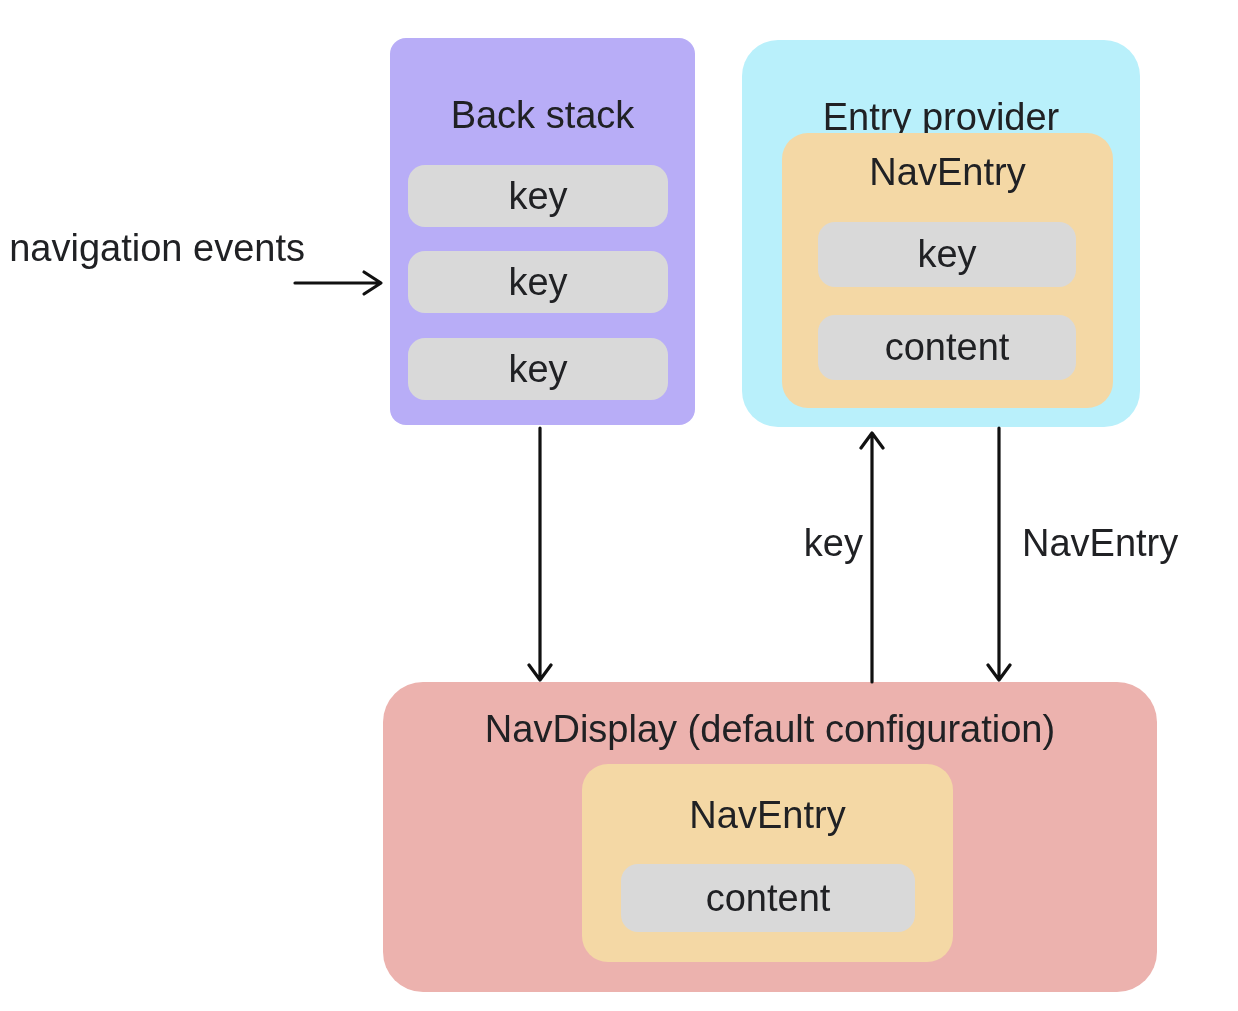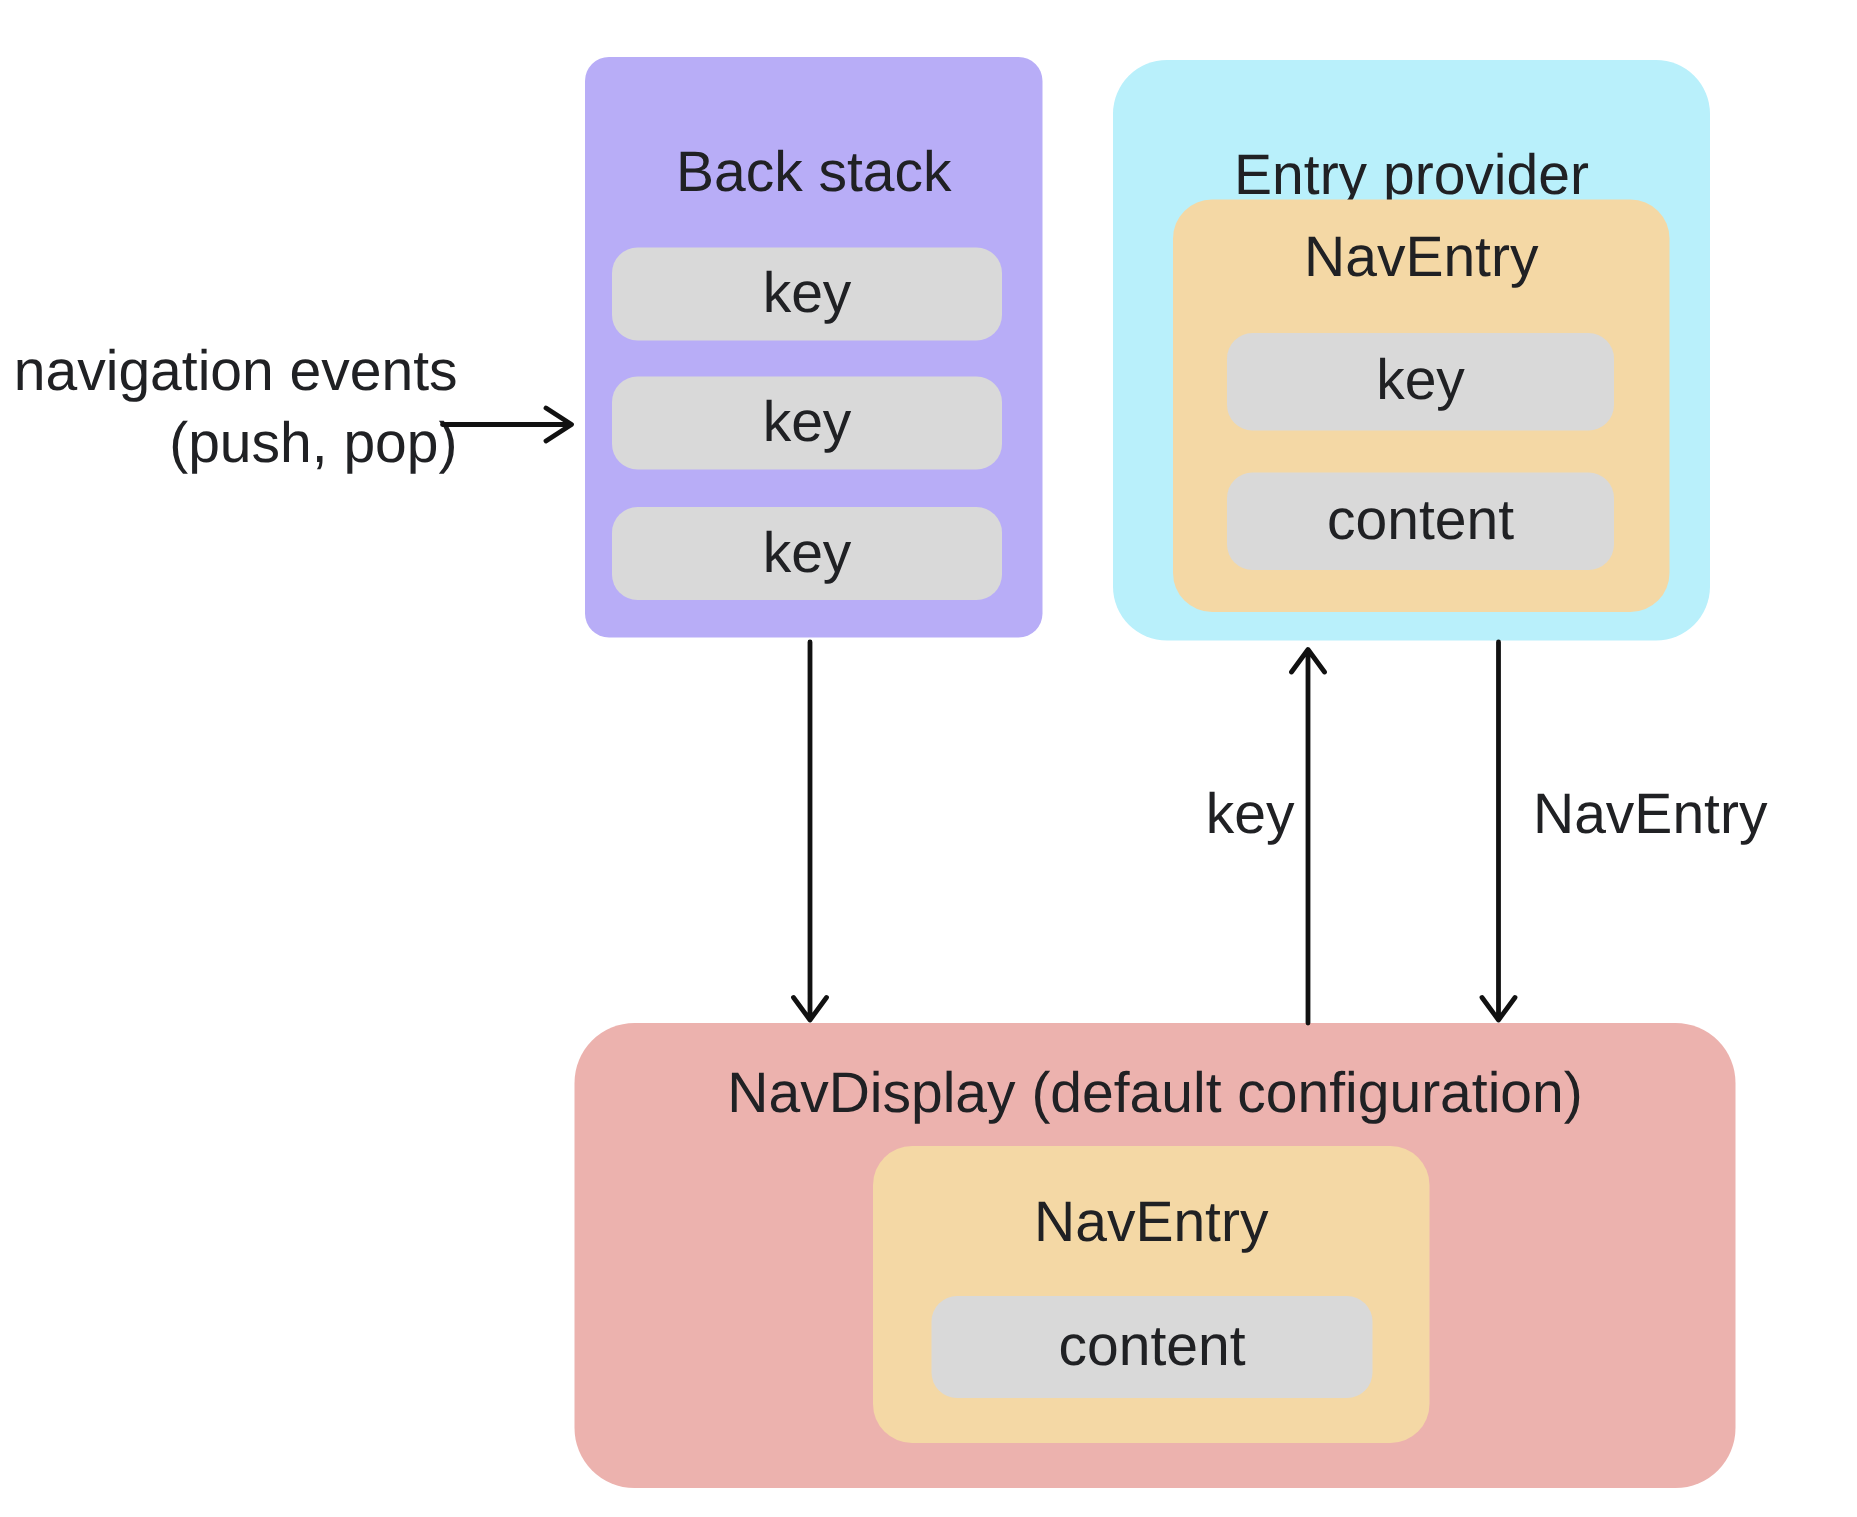--- a/index.html
+++ b/index.html
@@ -134,21 +134,20 @@
     stroke-linejoin: round;
   }
 </style>
 </head>
 <body>
 
 <div class="canvas">
 
   <div class="abs nav-events-label">
     <div>navigation events</div>
-    <div>(push, pop)</div>
   </div>
 
   <div class="box back-stack">
     <div class="box-title">Back stack</div>
     <div class="pill bs-key-0">key</div>
     <div class="pill bs-key-1">key</div>
     <div class="pill bs-key-2">key</div>
   </div>
 
   <div class="box entry-provider">

